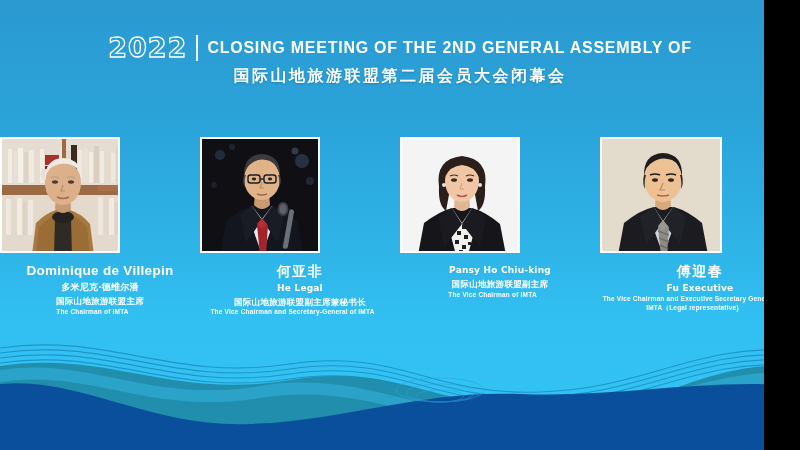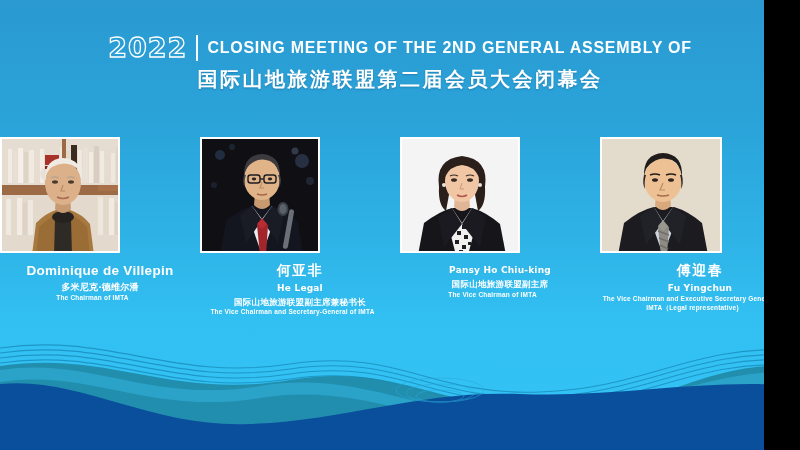--- a/index.html
+++ b/index.html
@@ -60,21 +60,21 @@
     color: #ffffff;
     font-size: 16px;
     font-weight: bold;
     letter-spacing: 0.75px;
     line-height: 13px;
     text-transform: uppercase;
   }
   .cn-title {
     margin-top: 5px;
     color: #ffffff;
-    font-size: 20px;
+    font-size: 16px;
     font-weight: bold;
     letter-spacing: 2.5px;
     font-family: Liberation Serif, serif;
     text-shadow: 0 1px 2px rgba(0,40,80,.25);
   }
 
   
   .people {
     position: absolute;
     top: 137px;
@@ -107,21 +107,21 @@
   }
   .name-en-lead {
     font-size: 13.5px;
     font-weight: bold;
     letter-spacing: .3px;
   }
   .name-cn {
     font-size: 14px;
     font-weight: bold;
     letter-spacing: 1.5px;
-    font-family: Liberation Mono, monospace;
+    font-family: Liberation Sans, sans-serif;
   }
   .name-sub {
     font-size: 9px;
     font-weight: bold;
     letter-spacing: .2px;
     margin-top: 2px;
     font-family: "DejaVu Sans", sans-serif;
   }
   .title-cn {
     font-size: 8.5px;
@@ -231,20 +231,21 @@
             <path d="M65 39 Q69 37 73 39" stroke="#b9a48e" stroke-width="1.3" fill="none"></path>
 
             <path d="M61 46 L59 52 L63 52" stroke="#b88a62" stroke-width="1.2" fill="none"></path>
             <path d="M55 58 Q61 61 67 58" stroke="#a86a52" stroke-width="1.5" fill="none"></path>
           </g>
         </svg>
       </div>
       <div class="caption">
         <div class="name-en-lead">Dominique de Villepin</div>
         <div class="name-sub">多米尼克·德维尔潘</div>
+        <div class="title-cn">国际山地旅游联盟主席</div>
         <div class="title-en">The Chairman of IMTA</div>
       </div>
     </div>
 
     <div class="person">
       <div class="photo">
         <svg viewBox="0 0 120 116" width="120" height="116">
           <defs>
               <clipPath id="c2">
                 <rect x="0" y="0" width="120" height="116"></rect>
@@ -399,21 +400,21 @@
             <ellipse cx="53" cy="41" rx="3" ry="1.8" fill="#2e2420"></ellipse>
             <ellipse cx="69" cy="41" rx="3" ry="1.8" fill="#2e2420"></ellipse>
 
             <path d="M61 44 L58 51 L63 51" stroke="#c08a5e" stroke-width="1.2" fill="none"></path>
             <path d="M55 56 Q61 58 67 56" stroke="#a96a50" stroke-width="1.5" fill="none"></path>
           </g>
         </svg>
       </div>
       <div class="caption">
         <div class="name-cn">傅迎春</div>
-        <div class="name-sub">Fu Yingchun</div>
+        <div class="name-sub">Fu Executive</div>
         <div class="title-en">The   Vice   Chairman and Executive Secretary General of IMTA（Legal representative)</div>
       </div>
     </div>
 
   </div>
 
   <svg class="waves" viewBox="0 0 800 130" preserveAspectRatio="none">
 
     <g fill="none" stroke="#1a8fc0" stroke-width="1.1" opacity=".85">
       <path d="M0 28 C 110 12, 170 62, 290 44 C 400 28, 430 76, 540 72 C 650 68, 690 24, 800 30"></path>

